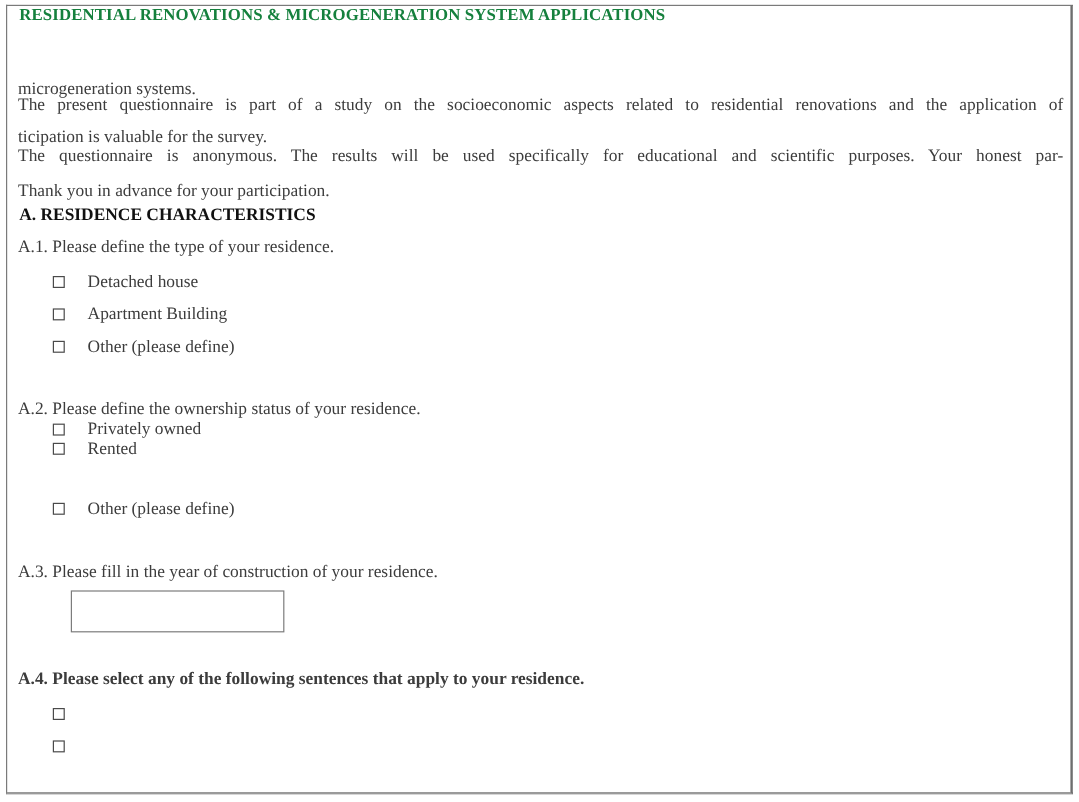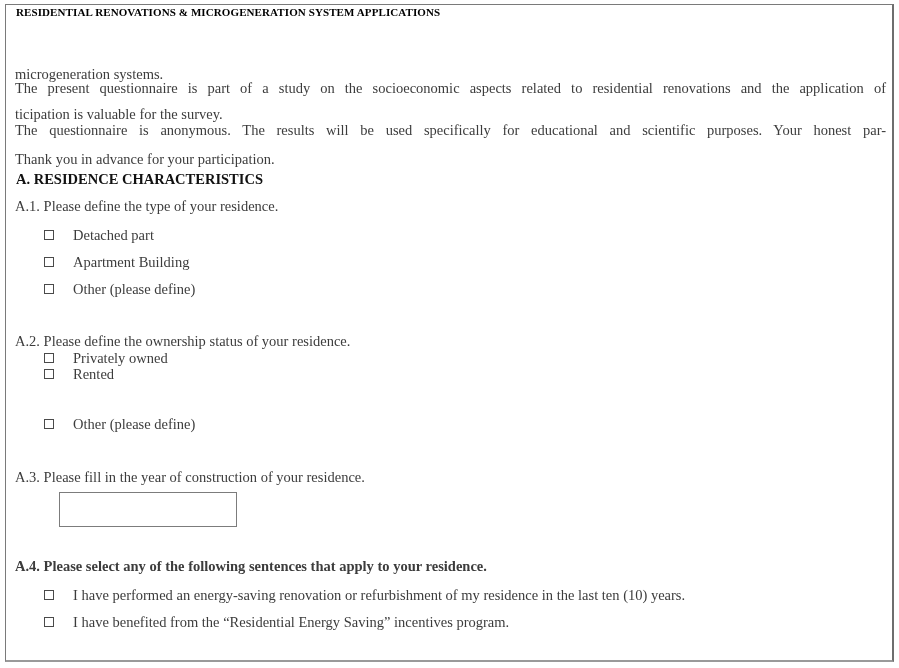--- a/index.html
+++ b/index.html
@@ -23,23 +23,23 @@
       height: 658px;
       border: 1px solid #7a7a7a;
       border-right: 2px solid #6e6e6e;
       border-bottom: 2px solid #9a9a9a;
       box-sizing: border-box;
     }
     .abs { position: absolute; white-space: nowrap; }
     .title {
       left: 16px;
       top: 6px;
-      font-size: 11px;
+      font-size: 14px;
       font-weight: bold;
-      color: #000000;
+      color: #15803d;
       letter-spacing: 0.1px;
     }
     .intro-line {
       left: 15px;
       font-size: 14.5px;
       color: #3c3c3c;
     }
     .intro-justify {
       width: 871px;
       text-align: justify;
@@ -102,21 +102,21 @@
 <div class="abs intro-line" style="top:66px;">microgeneration systems.</div>
 <div class="abs intro-line intro-justify" style="top:88px;">The questionnaire is anonymous. The results will be used specifically for educational and scientific purposes. Your honest par-</div>
 <div class="abs intro-line" style="top:106px;">ticipation is valuable for the survey.</div>
 <div class="abs intro-line" style="top:126px;margin-top:25px;">Thank you in advance for your participation.</div>
 
 <div class="abs section-heading">A. RESIDENCE CHARACTERISTICS</div>
 
 <div class="abs question" style="top:198px;">A.1. Please define the type of your residence.</div>
 <div class="abs option" style="top:225px;">
   <span class="checkbox"></span>
-  <span>Detached part</span>
+  <span>Detached house</span>
 </div>
 <div class="abs option" style="top:252px;">
   <span class="checkbox"></span>
   <span>Apartment Building</span>
 </div>
 <div class="abs option" style="top:279px;">
   <span class="checkbox"></span>
   <span>Other (please define)</span>
 </div>
 
@@ -133,18 +133,16 @@
   <span class="checkbox"></span>
   <span>Other (please define)</span>
 </div>
 
 <div class="abs question" style="top:469px;">A.3. Please fill in the year of construction of your residence.</div>
 <input class="year-input" type="text" value="" style="">
 
 <div class="abs question" style="top:558px;font-weight:bold;">A.4. Please select any of the following sentences that apply to your residence.</div>
 <div class="abs option" style="top:585px;">
   <span class="checkbox"></span>
-  <span>I have performed an energy-saving renovation or refurbishment of my residence in the last ten (10) years.</span>
 </div>
 <div class="abs option" style="top:612px;">
   <span class="checkbox"></span>
-  <span>I have benefited from the “Residential Energy Saving” incentives program.</span>
 </div>
 
 </body></html>

